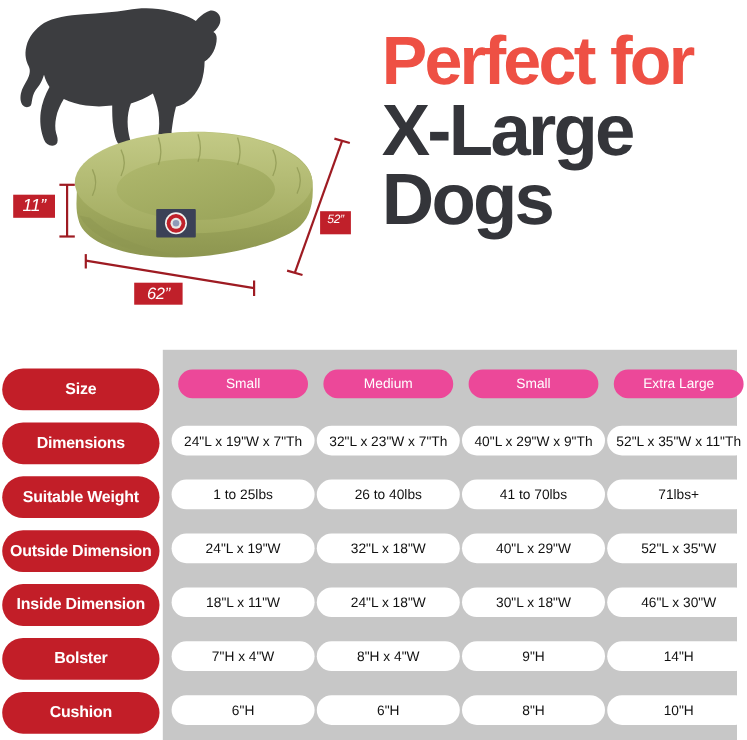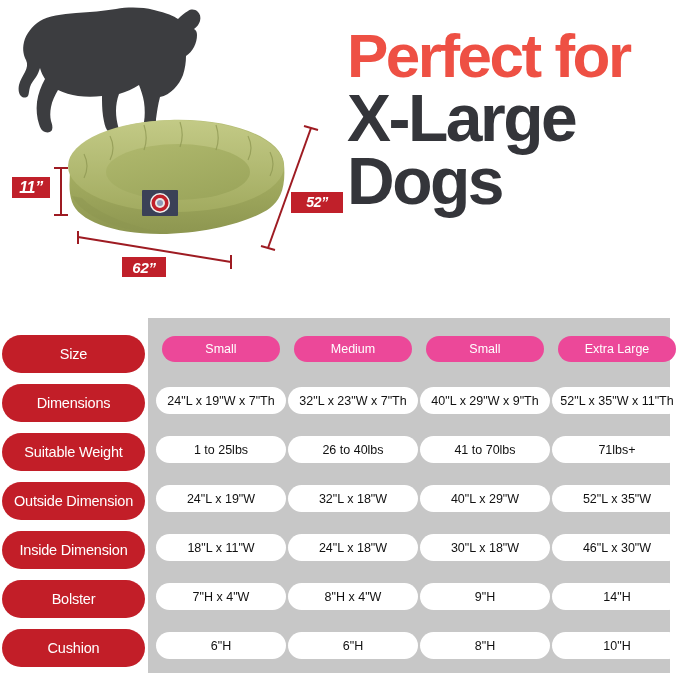--- a/index.html
+++ b/index.html
@@ -35,21 +35,21 @@
     position: absolute;
     left: 48px; top: 92px;
     width: 250px; height: 168px;
   }
 
   
   .dim-badge {
     position: absolute;
     background: #C0202A;
     color: #ffffff;
-    font-weight: bold;
+    font-weight: normal;
     font-style: italic;
     text-align: center;
     line-height: 1;
     letter-spacing: -0.3px;
     white-space: nowrap;
   }
   #badge-11 {
     left: 12px; top: 177px;
     width: 38px; height: 21px;
     font-size: 16px;
@@ -58,22 +58,22 @@
   }
   #badge-35 {
     left: 122px; top: 257px;
     width: 44px; height: 20px;
     font-size: 15px;
     padding-top: 3px;
     box-sizing: border-box;
   }
   #badge-52 {
     left: 291px; top: 192px;
-    width: 52px; height: 21px;
-    font-size: 14px;
+    width: 28px; height: 21px;
+    font-size: 11px;
     padding-top: 3px;
     box-sizing: border-box;
   }
   #dim-lines {
     position: absolute;
     left: 0; top: 0;
     width: 360px; height: 318px;
     pointer-events: none;
   }
 
@@ -121,21 +121,21 @@
   }
   .row-label {
     position: absolute;
     left: 2px;
     width: 143px;
     height: 38px;
     border-radius: 19px;
     background: #C21E28;
     color: #ffffff;
     font-size: 14.5px;
-    font-weight: normal;
+    font-weight: bold;
     display: flex;
     align-items: center;
     justify-content: center;
     box-sizing: border-box;
     letter-spacing: -0.2px;
     white-space: nowrap;
   }
 
   #header-row {
     position: absolute;

